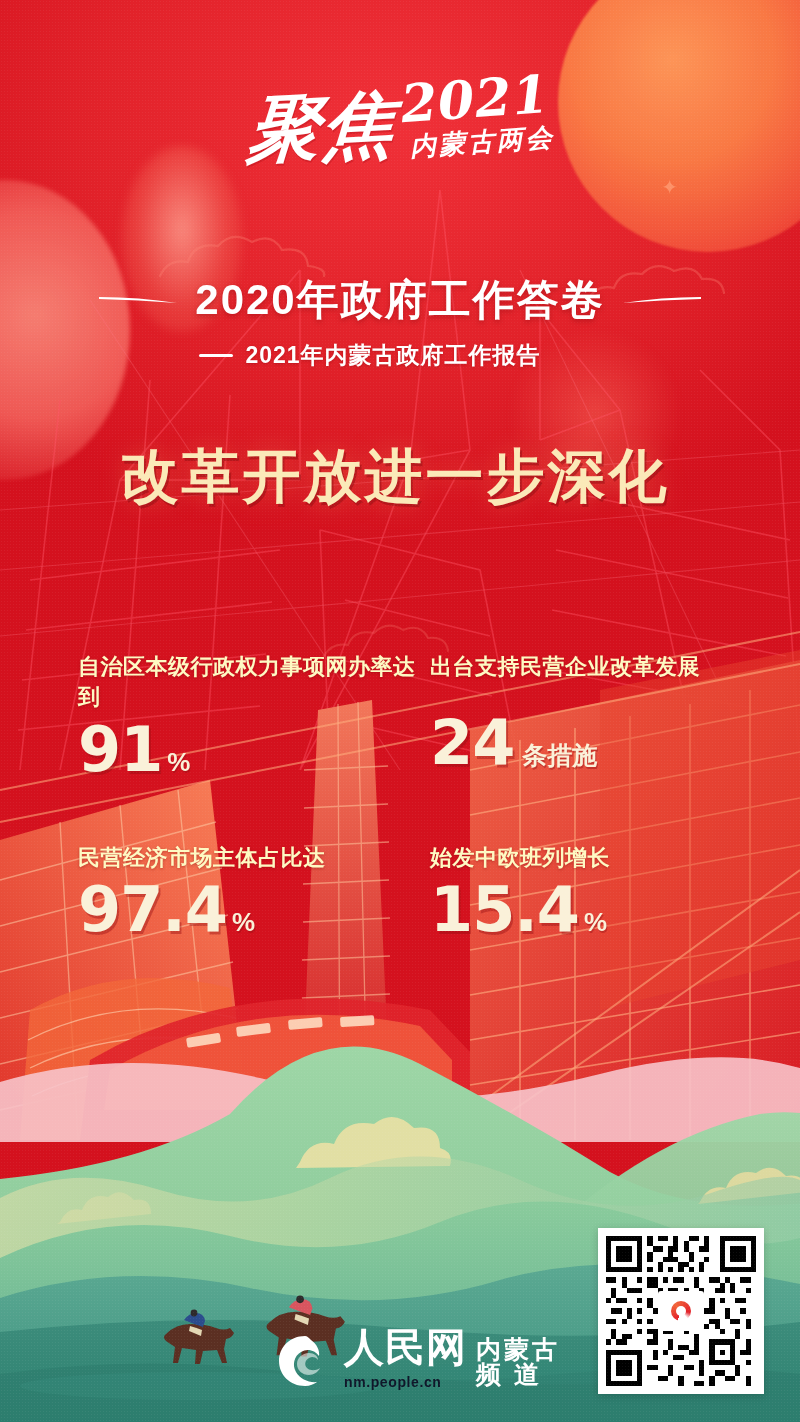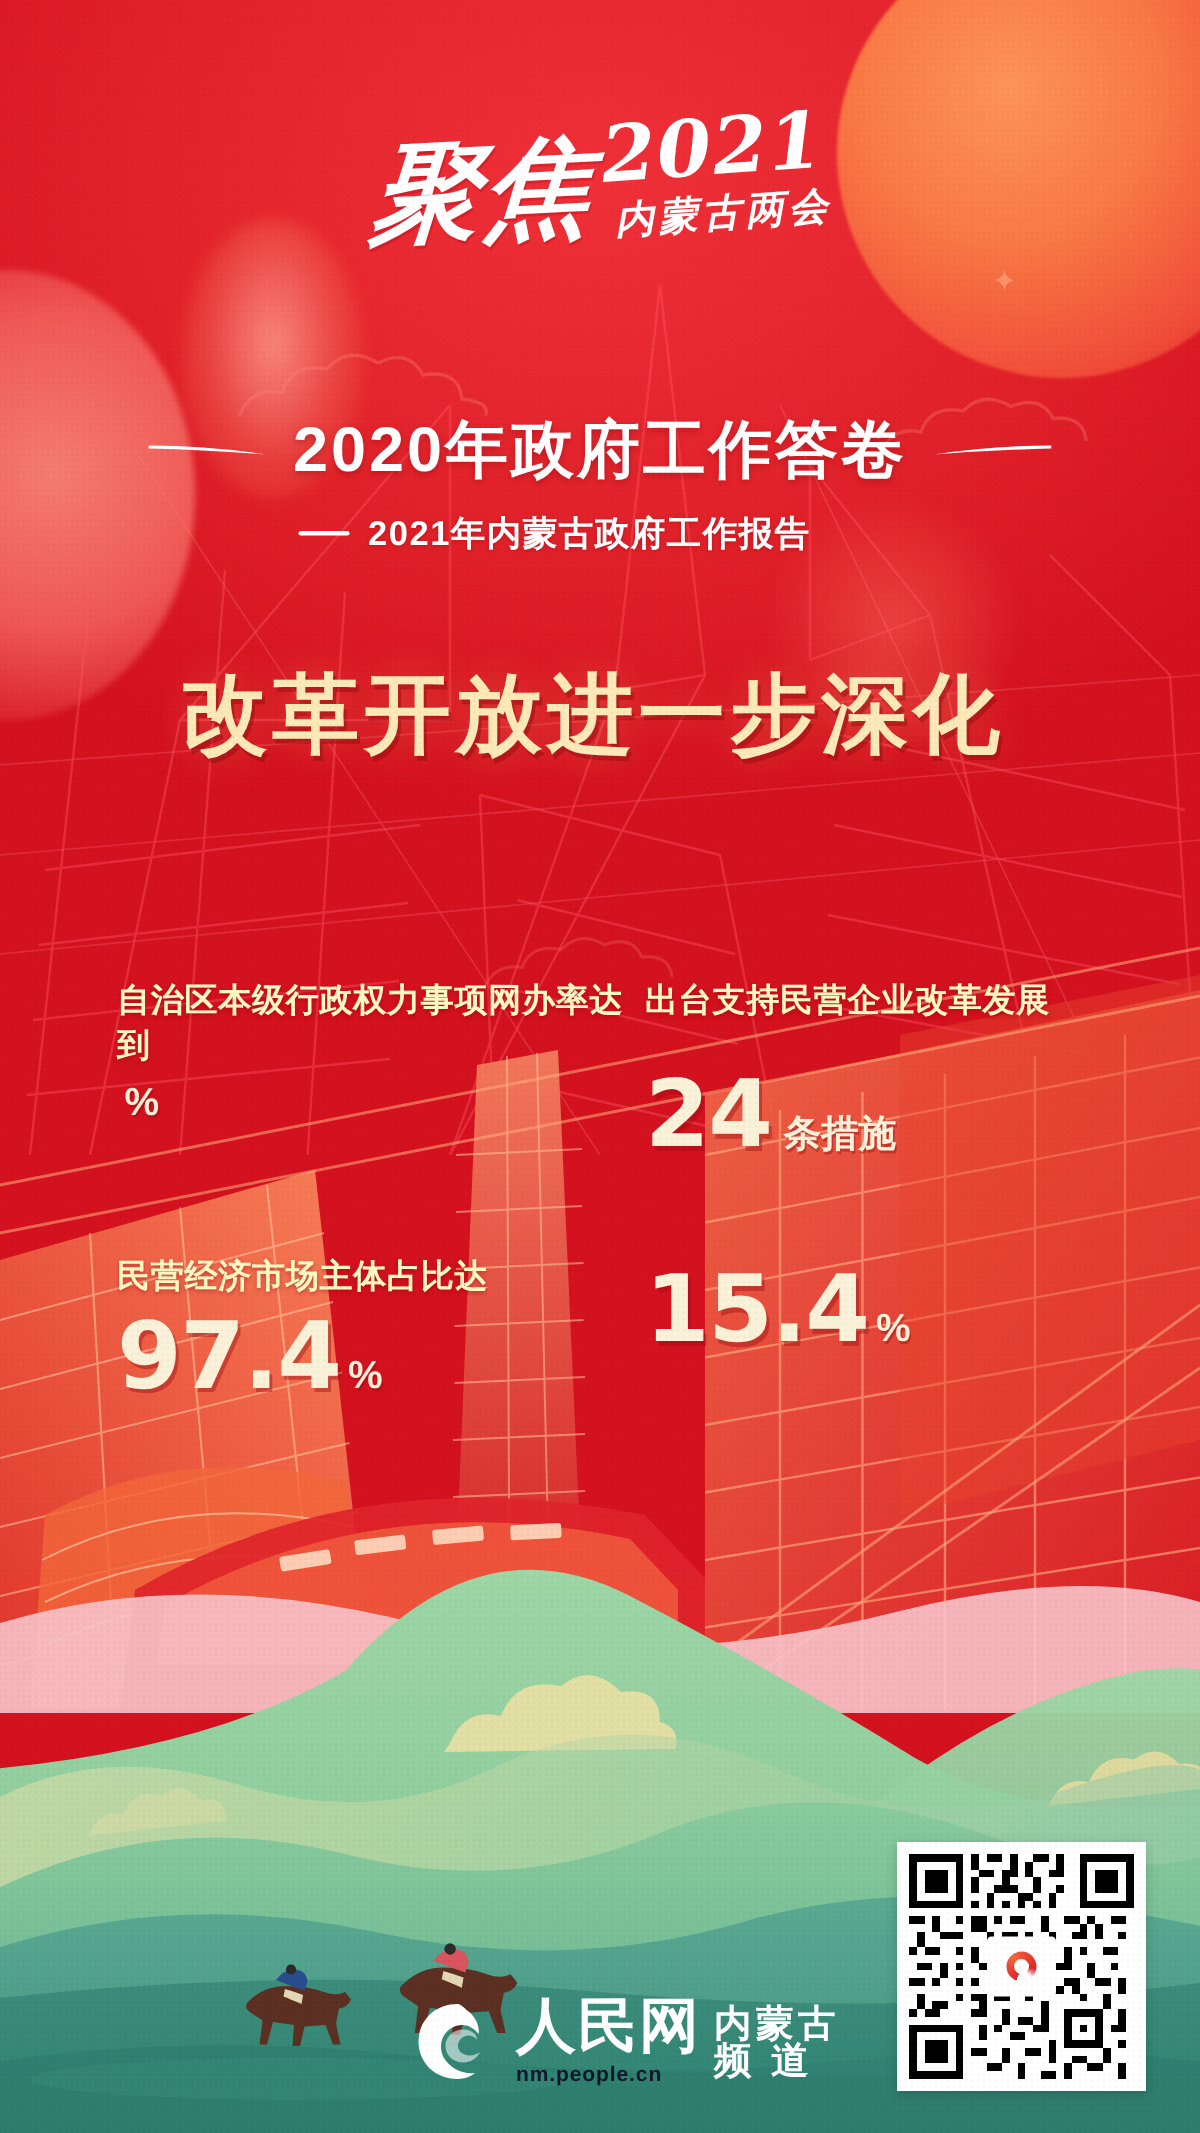--- a/index.html
+++ b/index.html
@@ -173,21 +173,21 @@
     content:"";position:absolute;left:5px;top:5px;width:10px;height:10px;border-radius:50%;background:#fff;
   }
 
   
   .brand{
     position:absolute;left:276px;bottom:32px;display:flex;align-items:center;gap:10px;
   }
   .brand-mark{width:58px;height:58px;flex:0 0 auto;}
   .brand-txt{display:flex;align-items:flex-end;gap:9px;}
   .brand-cn{
-    font-family:Liberation Sans, sans-serif;
+    font-family:Liberation Mono, monospace;
     color:#fff;font-size:40px;font-weight:700;line-height:.96;letter-spacing:1px;
   }
   .brand-url{
     color:#0f172a;font-size:14px;font-weight:700;letter-spacing:.6px;margin-top:3px;
   }
   .brand-left{display:flex;flex-direction:column;align-items:flex-start;}
   .brand-right{display:flex;flex-direction:column;line-height:1.02;color:#fff;
     font-size:25px;font-weight:700;letter-spacing:3px;padding-bottom:2px;}
 </style>
 </head>
@@ -388,20 +388,21 @@
 
   <div class="headline-row">
     <span class="headline">改革开放进一步深化</span>
   </div>
 
   <div class="stats">
 
     <div class="stat pos-a">
       <div class="lbl">自治区本级行政权力事项网办率达到</div>
       <div class="val">
+        <span class="num">91</span>
         <span class="unit">%</span>
       </div>
     </div>
 
     <div class="stat pos-b">
       <div class="lbl">出台支持民营企业改革发展</div>
       <div class="val">
         <span class="num">24</span>
         <span class="unit cjk">条措施</span>
       </div>
@@ -409,20 +410,21 @@
 
     <div class="stat pos-c">
       <div class="lbl">民营经济市场主体占比达</div>
       <div class="val">
         <span class="num">97.4</span>
         <span class="unit">%</span>
       </div>
     </div>
 
     <div class="stat pos-d">
+      <div class="lbl">始发中欧班列增长</div>
       <div class="val">
         <span class="num">15.4</span>
         <span class="unit">%</span>
       </div>
     </div>
 
   </div>
 
   <div class="qr-box">
     <div class="qr-inner">

